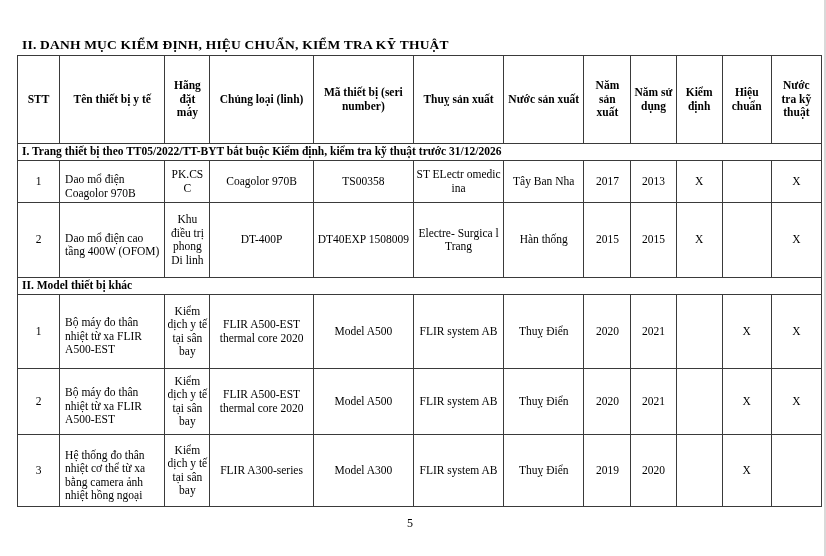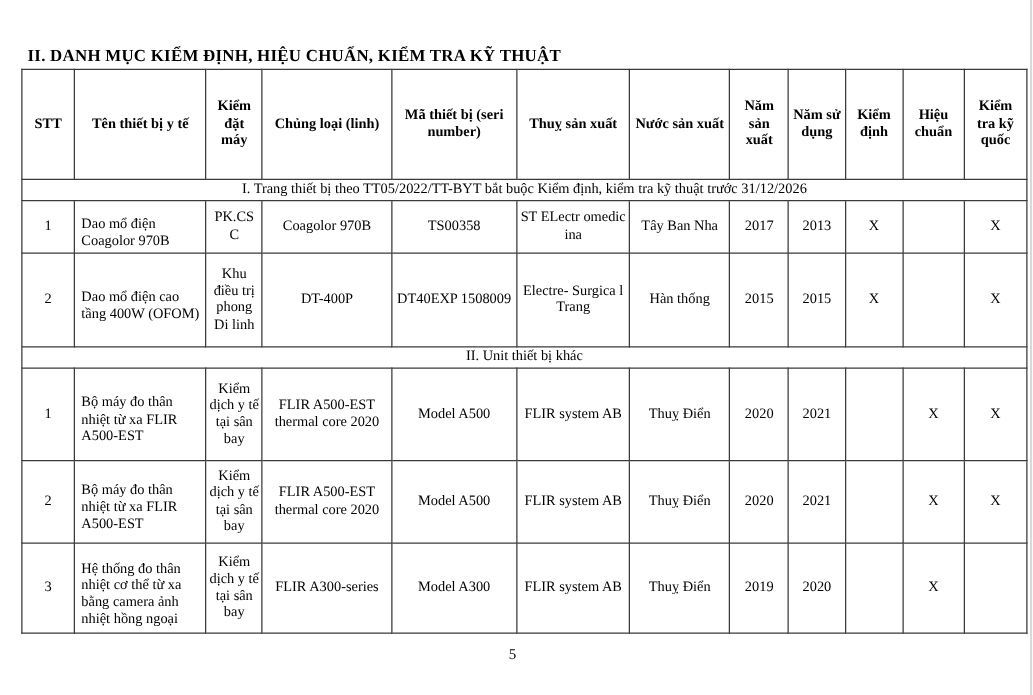--- a/index.html
+++ b/index.html
@@ -43,22 +43,22 @@
     vertical-align: middle;
     overflow: hidden;
   }
   table.equip th {
     font-weight: bold;
     text-align: center;
     padding: 2px 3px;
     height: 88px;
   }
   td.section-cell {
-    font-weight: normal;
-    text-align: center;
+    font-weight: bold;
+    text-align: left;
     padding: 1px 4px;
     height: 17px;
   }
   td.cell { text-align: center; padding: 1px 2px; }
   td.cell.col1 { text-align: left; padding: 12px 4px 2px 5px; }
   .page-number {
     position: absolute;
     left: 0;
     top: 516px;
     width: 820px;
@@ -84,30 +84,30 @@
         <col style="width:47px">
         <col style="width:45px">
       <col style="width:46px">
         <col style="width:49px">
         <col style="width:50px">
     </colgroup>
     <thead>
       <tr>
         <th>STT</th>
         <th>Tên thiết bị y tế</th>
-        <th>Kiểm đặt máy</th>
+        <th>Hãng đặt máy</th>
         <th>Chủng loại (linh)</th>
         <th>Mã thiết bị (seri number)</th>
         <th>Thuỵ sản xuất</th>
         <th>Nước sản xuất</th>
         <th>Năm sản xuất</th>
         <th>Năm sử dụng</th>
         <th>Kiểm định</th>
         <th>Hiệu chuẩn</th>
-        <th>Kiểm tra kỹ quốc</th>
+        <th>Nước tra kỹ thuật</th>
       </tr>
     </thead>
     <tbody>
         <tr>
           <td class="section-cell" colspan="12">I. Trang thiết bị theo TT05/2022/TT-BYT bắt buộc Kiểm định, kiểm tra kỹ thuật trước 31/12/2026</td>
         </tr>
         <tr style="height: 37px;">
           <td class="cell">1</td>
           <td class="cell col1">Dao mổ điện Coagolor 970B</td>
           <td class="cell">PK.CS C</td>
@@ -129,21 +129,21 @@
           <td class="cell">DT40EXP 1508009</td>
           <td class="cell">Electre- Surgica l Trang</td>
           <td class="cell">Hàn thống</td>
           <td class="cell">2015</td>
           <td class="cell">2015</td>
           <td class="cell">X</td>
           <td class="cell"></td>
           <td class="cell">X</td>
         </tr>
         <tr>
-          <td class="section-cell" colspan="12">II. Unit thiết bị khác</td>
+          <td class="section-cell" colspan="12">II. Model thiết bị khác</td>
         </tr>
         <tr style="height: 74px;">
           <td class="cell">1</td>
           <td class="cell col1">Bộ máy đo thân nhiệt từ xa FLIR A500-EST</td>
           <td class="cell">Kiểm dịch y tế tại sân bay</td>
           <td class="cell">FLIR A500-EST thermal core 2020</td>
           <td class="cell">Model A500</td>
           <td class="cell">FLIR system AB</td>
           <td class="cell">Thuỵ Điển</td>
           <td class="cell">2020</td>

